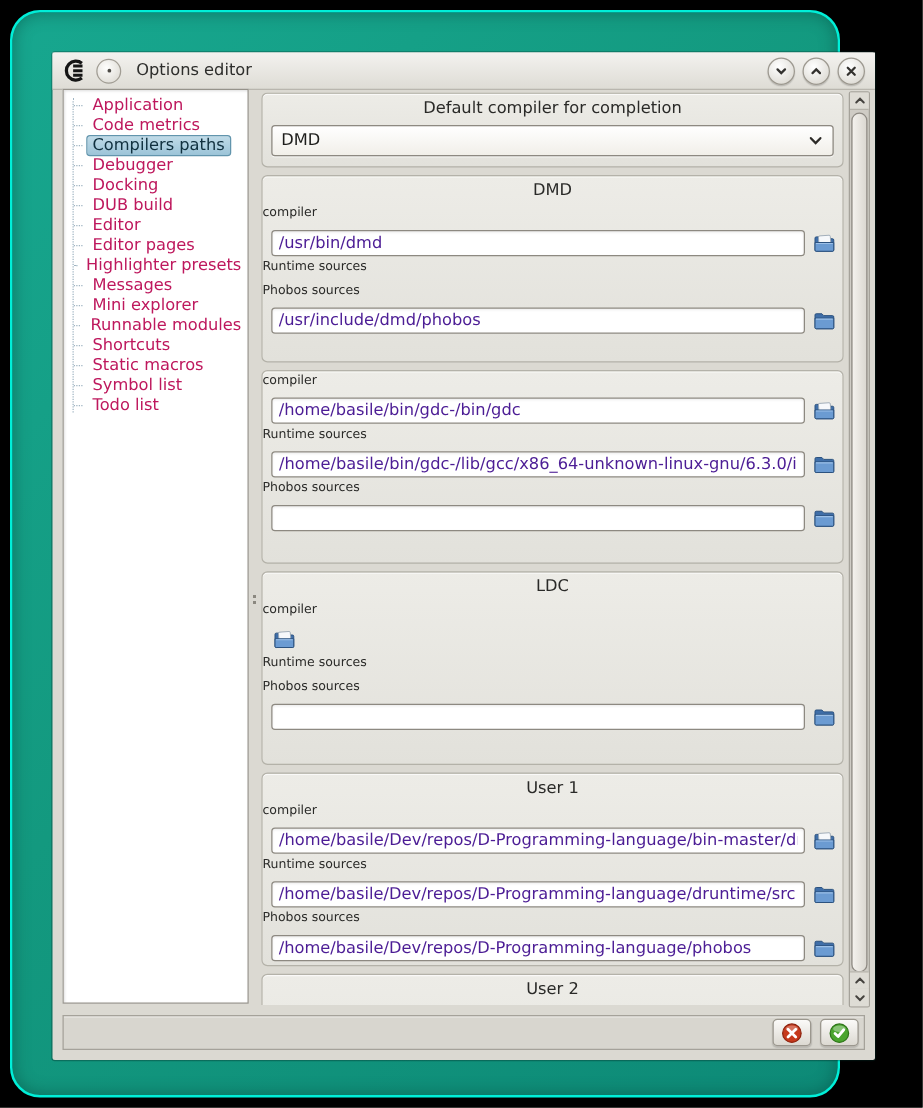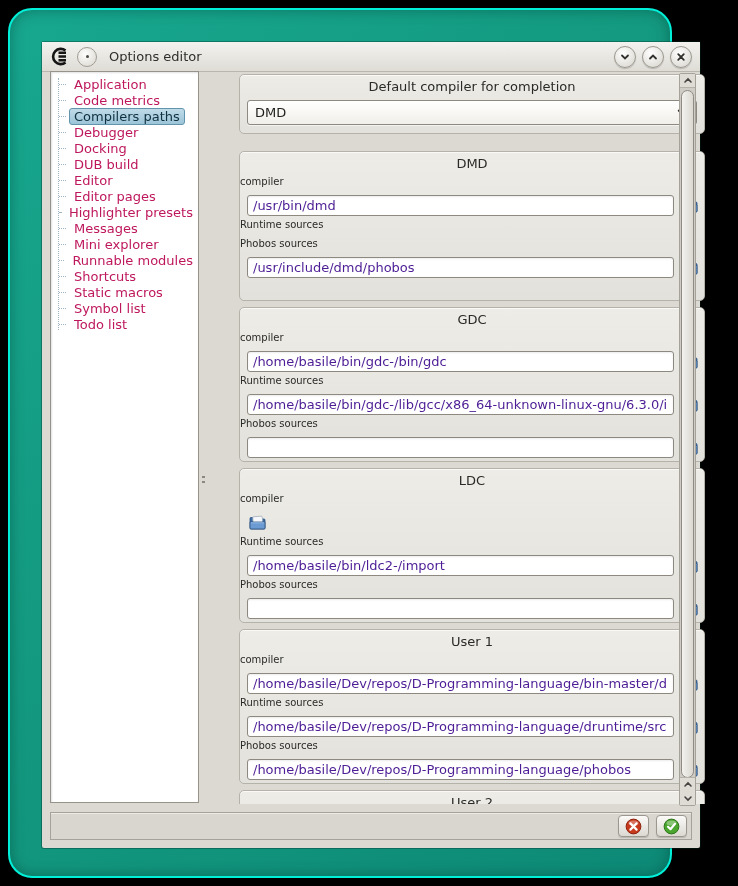--- a/index.html
+++ b/index.html
@@ -49,21 +49,21 @@
       background:linear-gradient(#c0dbe8,#9cc4d8); border-color:#6295ad; color:#10303f; }
 
   
   .splitter { position:absolute; left:157px; top:29px; width:10px; height:732px; cursor:col-resize; }
   .splitter::after { content:""; position:absolute; left:3px; top:404px; width:3px; height:9px;
                      background:radial-gradient(circle 1.4px at 1.5px 2px,#8b8880 97%,transparent),
                                 radial-gradient(circle 1.4px at 1.5px 7px,#8b8880 97%,transparent); }
 
   
   .main { position:absolute; left:167px; top:32px; width:466px; height:730px;
-          overflow:hidden; display:flex; flex-direction:column; gap:17px;margin-left:30px; }
+          overflow:hidden; display:flex; flex-direction:column; gap:6px; }
   .group { background:linear-gradient(#edece7,#e2e1db); border:1px solid #b4b2a9;
            border-radius:5px; box-shadow:inset 0 1px 0 rgba(255,255,255,.7); flex:none; }
   .group-title { height:22px; padding-top:4px; text-align:center; font-size:13px; color:#2a2a28; }
   .combo-row { margin:3px 7px 0 7px; }
   .combo { height:25px; border:1px solid #8d8981; border-radius:3px;
            background:linear-gradient(#ffffff,#f1efe9);
            display:flex; align-items:center; padding:0 7px; cursor:default;
            box-shadow:0 1px 0 rgba(255,255,255,.6); }
   .combo-value { font-size:13px; color:#1d1d1b; flex:1; }
   .section { height:155px; overflow:hidden; }
@@ -266,21 +266,20 @@
           <path d="M1 3 Q1 2 2 2 H6.5 L8 3.5 H15 Q16 3.5 16 4.5 V13 Q16 14 15 14 H2 Q1 14 1 13 Z" fill="#3f6ea8" stroke="#2c527f" stroke-width="0.8"></path>
           <path d="M1 5.5 H16 V13 Q16 14 15 14 H2 Q1 14 1 13 Z" fill="#6b9bd2" stroke="#2c527f" stroke-width="0.8"></path>
           <path d="M1.8 6.3 H15.2" stroke="#9cc0e8" stroke-width="0.9"></path>
         </svg>
       </button>
     </div>
   </div>
 </div>
 
   <div class="group section">
-    <div class="group-title">GDC</div>
 
   <div class="field">
     <div class="field-label">compiler</div>
     <div class="field-row">
       <input type="text" class="path-input" value="/home/basile/bin/gdc-/bin/gdc" style="">
       <button class="icon-btn">
         <svg class="file-ic" width="17" height="15" viewBox="0 0 17 15">
           <path d="M1 3.5 Q1 2.5 2 2.5 H6 L7.5 4 H15 Q16 4 16 5 V13 Q16 14 15 14 H2 Q1 14 1 13 Z" fill="#3f6ea8" stroke="#2c527f" stroke-width="0.8"></path>
           <rect x="4" y="1.5" width="9.5" height="8.5" rx="1" fill="#f6f8fb" stroke="#9aa7b5" stroke-width="0.7" transform="rotate(-4 8 6)"></rect>
           <path d="M1 7 H16 V13 Q16 14 15 14 H2 Q1 14 1 13 Z" fill="#6b9bd2" stroke="#2c527f" stroke-width="0.8"></path>
@@ -335,31 +334,20 @@
           <path d="M1 7 H16 V13 Q16 14 15 14 H2 Q1 14 1 13 Z" fill="#6b9bd2" stroke="#2c527f" stroke-width="0.8"></path>
           <path d="M1.8 7.8 H15.2" stroke="#9cc0e8" stroke-width="0.9"></path>
         </svg>
 
       </button>
     </div>
   </div>
 
   <div class="field">
     <div class="field-label">Runtime sources</div>
-    <div class="field-row">
-      <input type="text" class="path-input" value="/home/basile/bin/ldc2-/import" style="">
-      <button class="icon-btn">
-
-        <svg class="folder-ic" width="17" height="15" viewBox="0 0 17 15">
-          <path d="M1 3 Q1 2 2 2 H6.5 L8 3.5 H15 Q16 3.5 16 4.5 V13 Q16 14 15 14 H2 Q1 14 1 13 Z" fill="#3f6ea8" stroke="#2c527f" stroke-width="0.8"></path>
-          <path d="M1 5.5 H16 V13 Q16 14 15 14 H2 Q1 14 1 13 Z" fill="#6b9bd2" stroke="#2c527f" stroke-width="0.8"></path>
-          <path d="M1.8 6.3 H15.2" stroke="#9cc0e8" stroke-width="0.9"></path>
-        </svg>
-      </button>
-    </div>
   </div>
 
   <div class="field">
     <div class="field-label">Phobos sources</div>
     <div class="field-row">
       <input type="text" class="path-input" value="" style="">
       <button class="icon-btn">
 
         <svg class="folder-ic" width="17" height="15" viewBox="0 0 17 15">
           <path d="M1 3 Q1 2 2 2 H6.5 L8 3.5 H15 Q16 3.5 16 4.5 V13 Q16 14 15 14 H2 Q1 14 1 13 Z" fill="#3f6ea8" stroke="#2c527f" stroke-width="0.8"></path>

